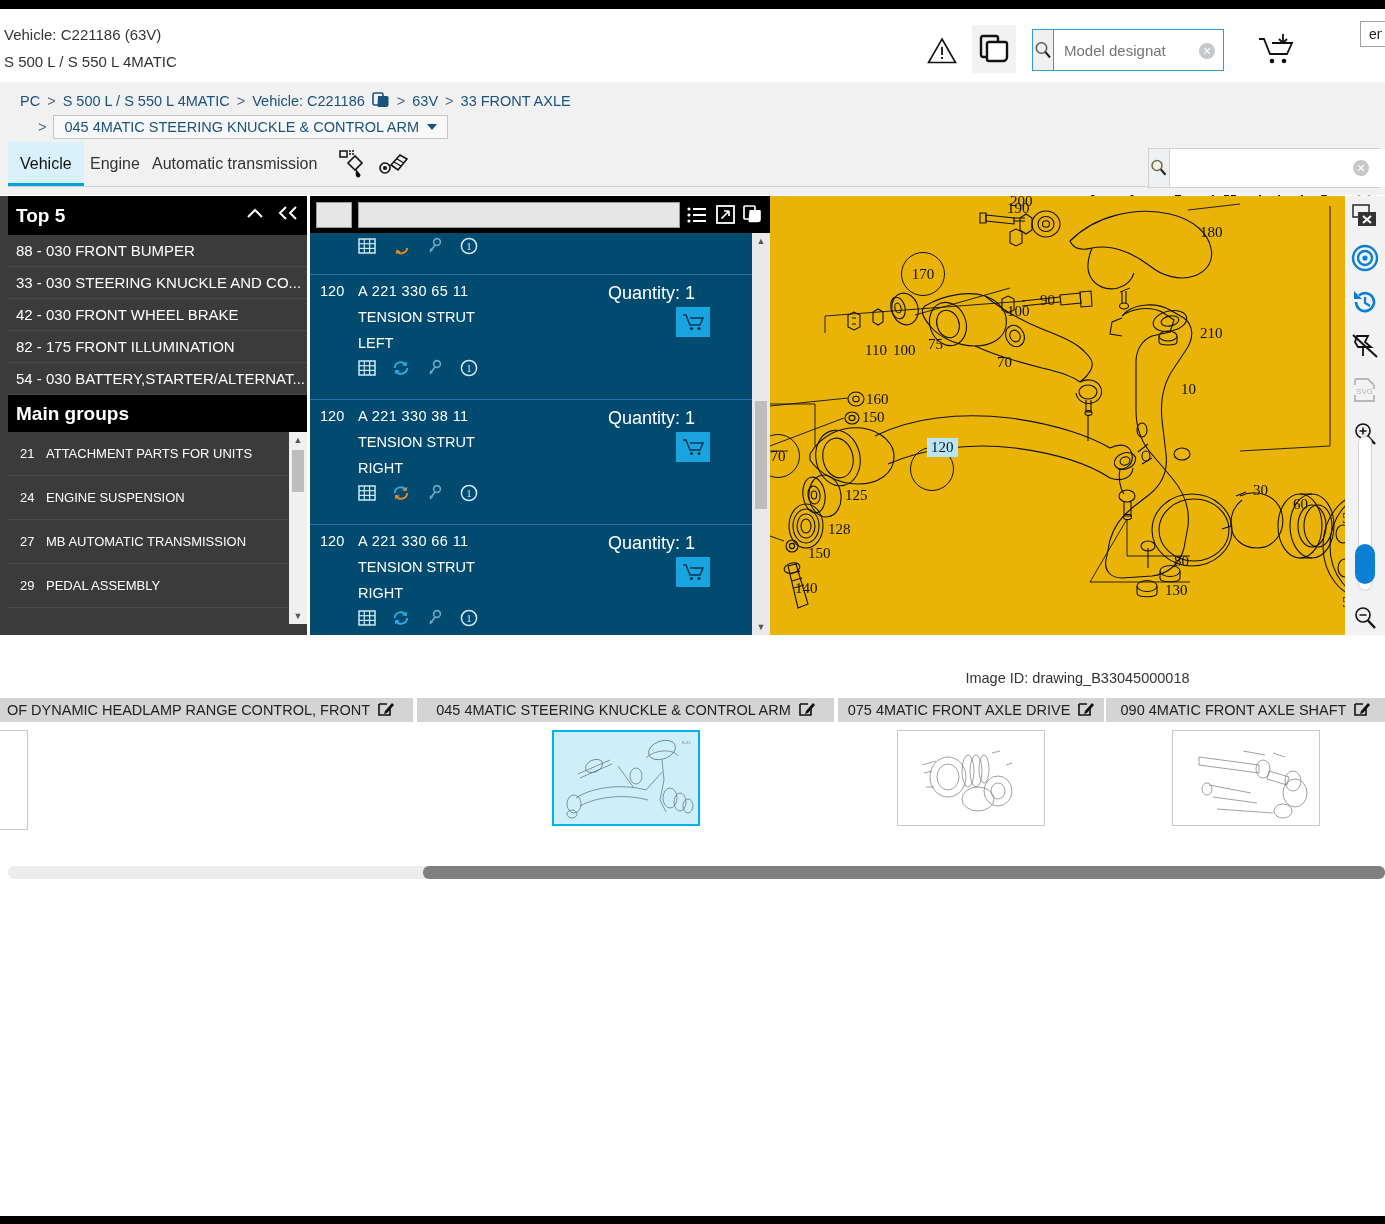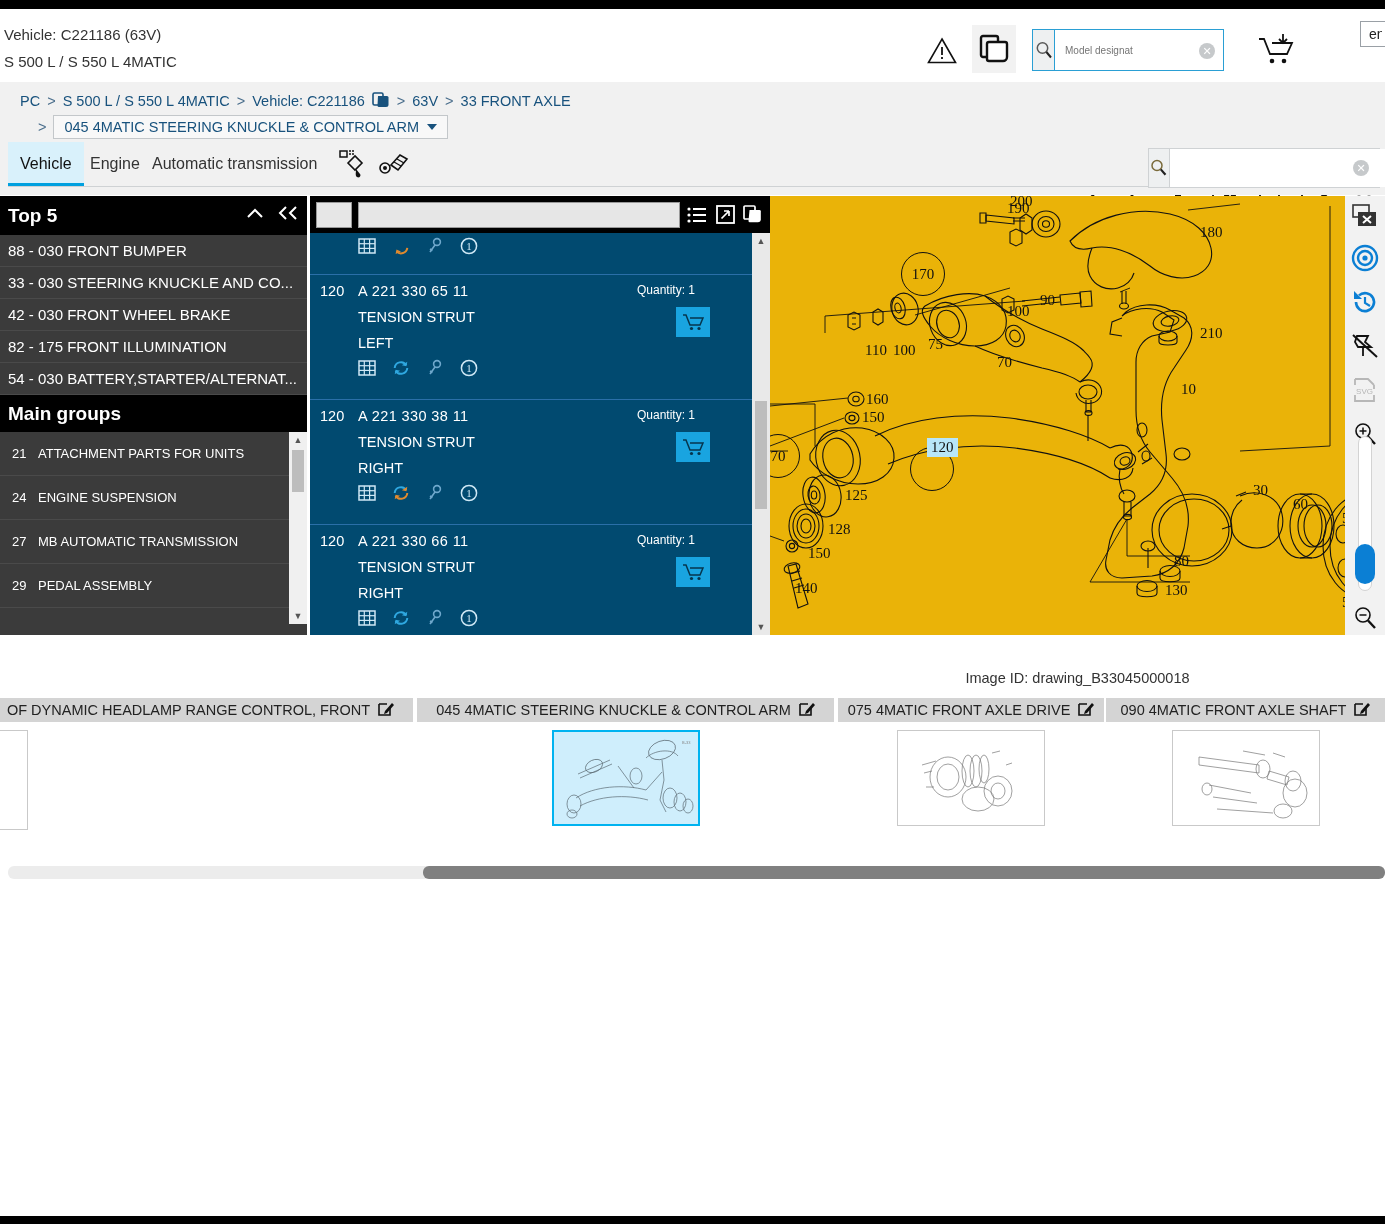--- a/index.html
+++ b/index.html
@@ -23,21 +23,21 @@
   .veh-line2 { position:absolute; left:4px; top:44px; font-size:15px; color:#333; }
 
   .hdr-warn { position:absolute; left:925px; top:24px; width:34px; height:34px;
               display:flex; align-items:center; justify-content:center; cursor:pointer;}
   .hdr-copy { position:absolute; left:972px; top:16px; width:44px; height:48px; background:#f2f2f2;
               display:flex; align-items:center; justify-content:center; cursor:pointer;}
   .hdr-search { position:absolute; left:1032px; top:20px; width:192px; height:42px;
                 border:1px solid #2a9fd4; display:flex; background:#fff; }
   .hdr-search .sbtn { width:44px; height:100%; background:#eef0f1; border-right:1px solid #2a9fd4;
                       display:flex; align-items:center; justify-content:center; cursor:pointer;}
-  .hdr-search .sinp { flex:1; border:0; outline:0; padding:0 26px 0 10px; font-size:10px; color:#8a8f94;
+  .hdr-search .sinp { flex:1; border:0; outline:0; padding:0 26px 0 10px; font-size:15px; color:#8a8f94;
                       font-family:"Liberation Sans", sans-serif; background:transparent;}
   .hdr-search .clr { position:absolute; right:8px; top:13px; width:16px; height:16px; border-radius:50%;
                      background:#c6c9cb; color:#fff; font-size:11px; line-height:16px; text-align:center; cursor:pointer;}
   .hdr-cart { position:absolute; left:1256px; top:20px; width:42px; height:42px;
               display:flex; align-items:center; justify-content:center; cursor:pointer;}
   .hdr-lang { position:absolute; left:1360px; top:12px; width:43px; height:26px; border:1px solid #9aa0a6;
               background:#fff; font-size:14px; color:#222; padding:2px 4px;
               font-family:"Liberation Sans", sans-serif; cursor:pointer;}
 
   
@@ -64,21 +64,21 @@
 
   .tab-search { position:absolute; left:1148px; top:148px; width:232px; height:40px; border:1px solid #cfd2d4; background:#fff; display:flex; }
   .tab-search .sbtn { width:42px; height:100%; background:#eef0f1; border-right:1px solid #cfd2d4;
                       display:flex; align-items:center; justify-content:center; cursor:pointer;}
   .tab-search .sinp { flex:1; border:0; outline:0; padding:0 30px 0 8px; font-size:14px;
                       font-family:"Liberation Sans", sans-serif;}
   .tab-search .clr { position:absolute; right:10px; top:11px; width:16px; height:16px; border-radius:50%;
                      background:#c6c9cb; color:#fff; font-size:11px; line-height:16px; text-align:center; cursor:pointer;}
 
   
-  .sidebar { position:absolute; left:0; top:196px; width:307px; height:439px; background:#3b3b3b; }
+  .sidebar { position:absolute; left:0; top:196px; width:307px; height:439px; background:#3b3b3b;padding-left:8px; }
   .sb-head { height:39px; background:#000; color:#fff; display:flex; align-items:center;
              padding:0 8px; font-size:19px; font-weight:bold; }
   .sb-head .sp { flex:1; }
   .sb-head .hic { margin-left:12px; cursor:pointer; font-size:18px; }
   .sb-item { height:32px; display:flex; align-items:center; padding:0 8px; color:#fff; font-size:15px;
              background:#3b3b3b; border-bottom:1px solid #4a4a4a; cursor:pointer; white-space:nowrap; overflow:hidden;}
   .sb-sub { height:37px; background:#000; color:#fff; display:flex; align-items:center; padding:0 8px;
             font-size:19px; font-weight:bold; }
   .mg-wrap { position:relative; height:192px; overflow:hidden; background:#3b3b3b; }
   .mg-item { height:44px; display:flex; align-items:center; color:#fff; font-size:13px; border-bottom:1px solid #4a4a4a; cursor:pointer;}
@@ -93,21 +93,21 @@
   .ph-box1 { width:36px; height:26px; background:#e6e6e6; border:1px solid #999; cursor:pointer;}
   .ph-box2 { flex:1; height:26px; background:#e6e6e6; border:1px solid #999; cursor:pointer;}
   .ph-ic { width:22px; height:22px; display:flex; align-items:center; justify-content:center; color:#fff; cursor:pointer;}
   .parts-body { position:relative; height:402px; overflow:hidden; }
   .prow { background:#014a70; border-bottom:1px solid #2a6fa8; position:relative; padding:8px 0 4px 0;}
   .prow.partial { padding-top:0; height:42px; }
   .p-pos { position:absolute; left:10px; top:8px; color:#fff; font-size:14.5px; }
   .p-num { position:absolute; left:48px; top:8px; color:#fff; font-size:14.5px; letter-spacing:.4px;}
   .p-desc { position:absolute; left:48px; top:34px; color:#fff; font-size:14.5px; }
   .p-side { position:absolute; left:48px; top:60px; color:#fff; font-size:14.5px; }
-  .p-qty { position:absolute; right:75px; top:8px; color:#fff; font-size:12px; white-space:nowrap;}
+  .p-qty { position:absolute; right:75px; top:8px; color:#fff; font-size:18px; white-space:nowrap;}
   .p-cart { position:absolute; right:60px; top:32px; width:34px; height:30px; background:#19a4e0;
             display:flex; align-items:center; justify-content:center; cursor:pointer;}
   .p-icons { position:absolute; left:48px; top:84px; display:flex; gap:16px; align-items:center;}
   .p-icons .pi { width:18px; height:18px; display:flex; align-items:center; justify-content:center; cursor:pointer;}
   .parts-scroll { position:absolute; right:0; top:0; width:18px; height:402px; background:#e9e9e9; }
   .parts-scroll .arr { height:16px; display:flex; align-items:center; justify-content:center; font-size:9px; color:#555; cursor:pointer;}
   .parts-scroll .thumb { position:absolute; left:3px; top:168px; width:12px; height:108px; background:#bdbdbd; cursor:pointer;}
 
   
   .drawing { position:absolute; left:770px; top:196px; width:615px; height:439px; background:#eab308; overflow:hidden;}

